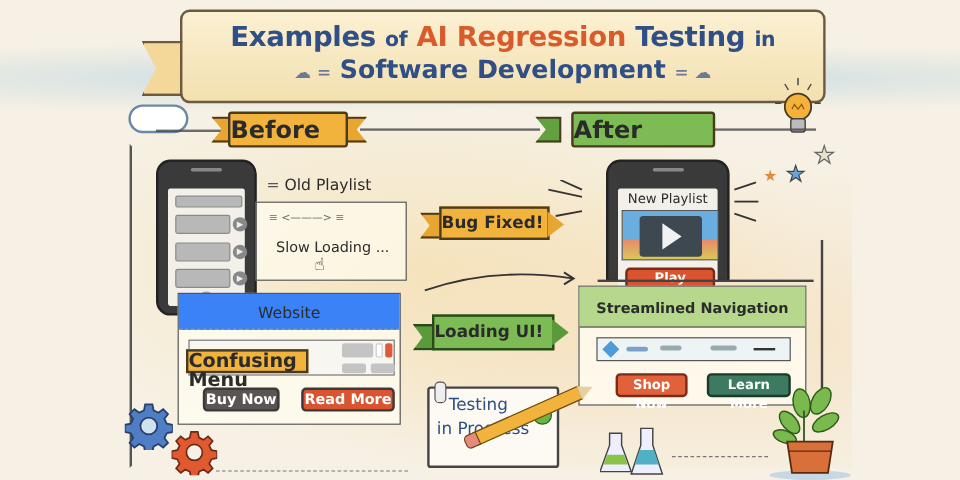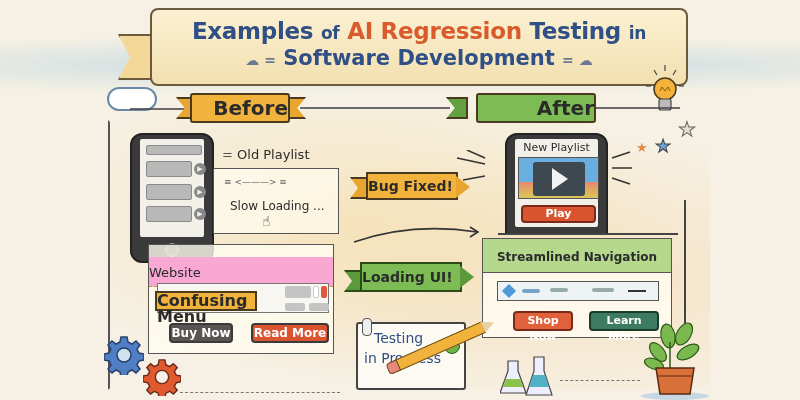--- a/index.html
+++ b/index.html
@@ -28,32 +28,32 @@
   .ribbon-tail { position:absolute; width:40px; height:46px; background:#f3d89a; border:2px solid #6b5a3e; top:34px; }
   .ribbon-tail.l { left:118px; clip-path: polygon(0 0,100% 0,100% 100%,0 100%,30% 50%); }
   .ribbon-tail.r { left:642px; clip-path: polygon(0 0,100% 0,70% 50%,100% 100%,0 100%); }
   .title-line1 { font-family:"DejaVu Sans", sans-serif; font-weight:bold; font-size:23px; color:#2f4f86; margin-top:8px; letter-spacing:-0.3px; }
   .title-line1 .accent { color:#d95a2b; }
   .title-line1 .small { font-size:17px; }
   .title-line2 { font-family:"DejaVu Sans", sans-serif; font-weight:bold; font-size:21px; color:#2f4f86; margin-top:2px; }
 
   
   .banner { position:absolute; height:30px; border:2px solid #4a3a20; border-radius:3px;
-    font-weight:bold; font-size:20px; text-align:right; line-height:26px; color:#2b2b2b; }
+    font-weight:bold; font-size:20px; text-align:left; line-height:26px; color:#2b2b2b; }
   .banner.before { left:190px; top:93px; width:100px; background:#f2b33d; }
   .banner.after { left:476px; top:93px; width:120px; background:#7dbb55; }
   .banner-tail { position:absolute; width:22px; height:22px; top:97px; border:2px solid #4a3a20; }
   .hline { position:absolute; height:2px; background:#4a4a4a; opacity:.8; }
 
   
   .panel { position:absolute; border:2px solid #4a4a4a; background: rgba(255,250,238,.6); }
 
   
   .phone { position:absolute; background:#3a3a3a; border-radius:12px; border:2px solid #222; }
-  .phone .screen { position:absolute; left:8px; top:4px; right:8px; background:#f3f0ea; border-radius:2px; }
+  .phone .screen { position:absolute; left:8px; top:22px; right:8px; background:#f3f0ea; border-radius:2px; }
   .phone .speaker { position:absolute; top:5px; left:50%; width:26px; margin-left:-13px; height:3px; background:#888; border-radius:2px; }
   .phone .home { position:absolute; bottom:4px; left:50%; width:14px; height:14px; margin-left:-7px; border-radius:50%; background:#555; border:1px solid #999; }
   .list-bar { position:absolute; left:6px; height:16px; background:#b8b8b8; border-radius:2px; border:1px solid #8a8a8a; }
   .play-dot { position:absolute; width:12px; height:12px; border-radius:50%; background:#888; color:#eee; font-size:7px; line-height:12px; text-align:center; }
   .text-hand { font-family:"DejaVu Sans", sans-serif; color:#2b2b2b; }
 
   .btn { position:absolute; border-radius:4px; color:#fff; font-weight:bold; font-size:12px; text-align:center; border:2px solid #3a3a3a; }
   .tag { position:absolute; border:2px solid #4a3a20; font-weight:bold; font-size:14px; }
 
   .gray-block { position:absolute; background:#c4c4c4; border-radius:2px; }
@@ -132,21 +132,21 @@
   <span style="color:#555">=</span>
   <span>Old Playlist</span>
 </div>
 <div class="abs" style="left:213px;top:168px;width:126px;height:66px;border:1.5px solid #555;background:rgba(255,252,240,.7)">
   <div class="abs" style="left:10px;top:8px;width:105px;height:8px;font-size:9px;color:#666;white-space:nowrap">≡ &lt;———&gt; ≡</div>
   <div class="abs text-hand" style="left:16px;top:30px;font-size:12px;">Slow Loading ...</div>
   <div class="abs" style="left:48px;top:44px;font-size:14px;">☝</div>
 </div>
 
 <div class="abs" style="left:148px;top:244px;width:186px;height:110px;border:1.5px solid #555;background:rgba(255,252,240,.8)">
-  <div class="abs" style="left:0;top:12px;width:100%;height:30px;background:#f9a8d4;border-bottom:1.5px dashed #b89a40;text-align:left;line-height:30px;">
+  <div class="abs" style="left:0;top:0;width:100%;height:30px;background:#3b82f6;border-bottom:1.5px dashed #b89a40;text-align:center;line-height:30px;">
     <span class="text-hand" style="font-size:13px;">Website</span>
   </div>
   <div class="abs" style="left:8px;top:38px;width:172px;height:30px;border:1px solid #777;background:#f8f6f0"></div>
   <div class="gray-block" style="left:136px;top:41px;width:26px;height:12px;"></div>
   <div class="gray-block" style="left:164px;top:41px;width:6px;height:12px;background:#fff;border:1px solid #ccc"></div>
   <div class="gray-block" style="left:172px;top:41px;width:6px;height:12px;background:#e05a3a"></div>
   <div class="gray-block" style="left:136px;top:58px;width:20px;height:8px;"></div>
   <div class="gray-block" style="left:160px;top:58px;width:20px;height:8px;"></div>
   <div class="tag" style="left:6px;top:46px;width:102px;height:20px;background:#f2b33d;font-size:16px;line-height:16px;">Confusing Menu</div>
   <div class="btn" style="left:20px;top:78px;width:64px;height:20px;background:#5a5452;line-height:16px;">Buy Now</div>

